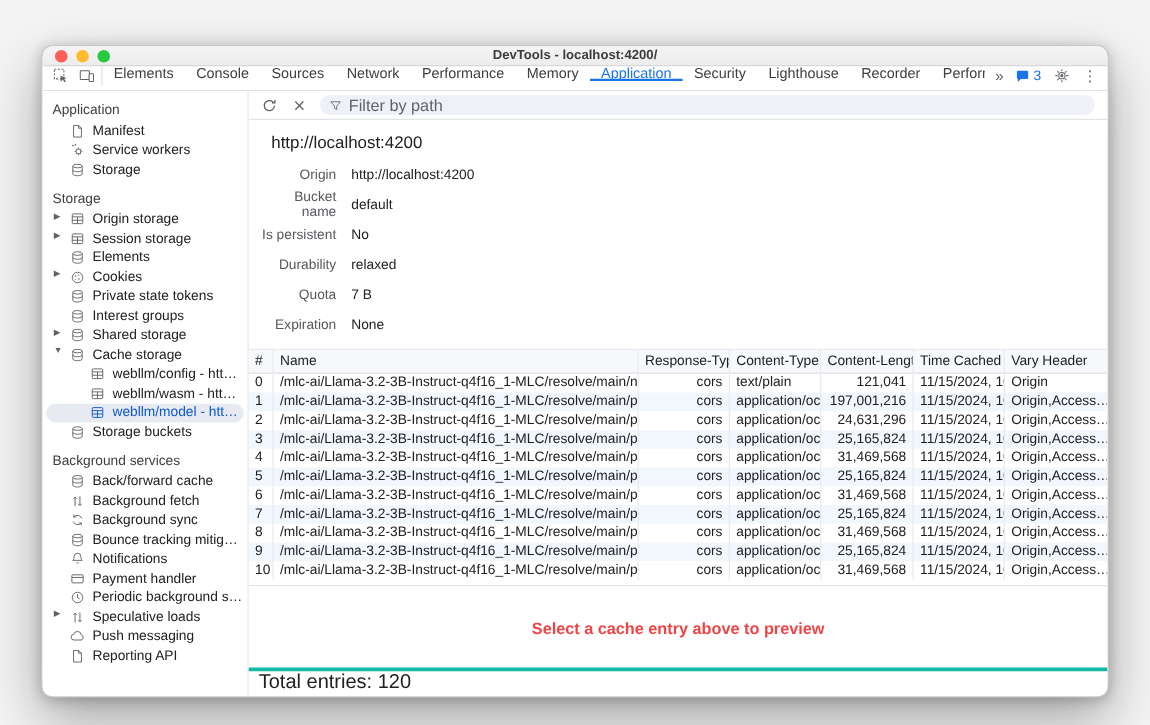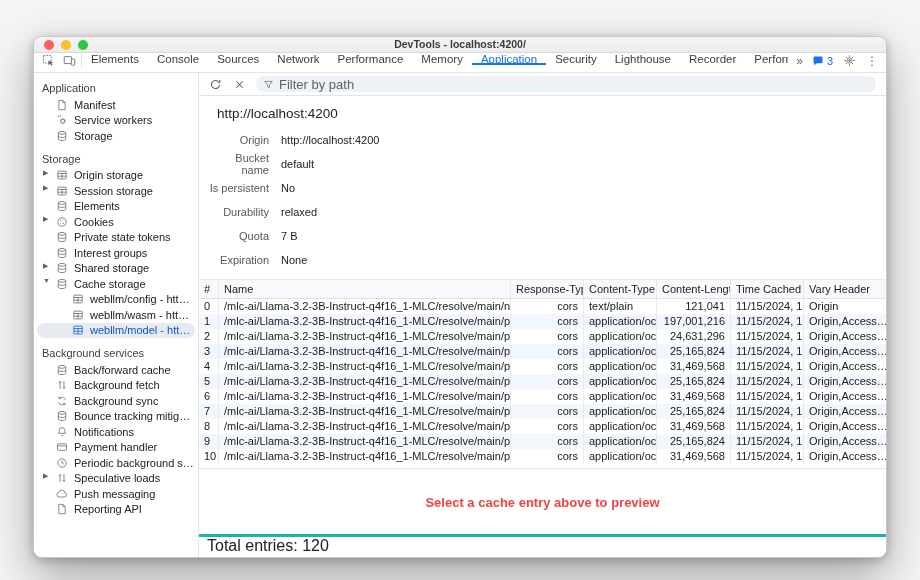--- a/index.html
+++ b/index.html
@@ -291,20 +291,30 @@
         </div>
         <div class="sitem child selected">
           <span class="sicon">
             <svg viewBox="0 0 16 16" fill="none" stroke="currentColor">
               <rect x="2.4" y="2.8" width="11.2" height="10.4" rx="1"></rect>
               <path d="M2.4 6h11.2M8 6v7.2M2.4 9.6h11.2"></path>
             </svg>
           </span>
           <span class="slabel">webllm/model - http://loc…</span>
         </div>
+        <div class="sitem">
+          <span class="sicon">
+            <svg viewBox="0 0 16 16" fill="none" stroke="currentColor">
+              <ellipse cx="8" cy="3.8" rx="5" ry="1.9"></ellipse>
+              <path d="M3 3.8v8.4c0 1 2.2 1.9 5 1.9s5-.9 5-1.9V3.8"></path>
+              <path d="M3 8c0 1 2.2 1.9 5 1.9S13 9 13 8"></path>
+            </svg>
+          </span>
+          <span class="slabel">Storage buckets</span>
+        </div>
         <div class="sec-header">Background services</div>
         <div class="sitem">
           <span class="sicon">
             <svg viewBox="0 0 16 16" fill="none" stroke="currentColor">
               <ellipse cx="8" cy="3.8" rx="5" ry="1.9"></ellipse>
               <path d="M3 3.8v8.4c0 1 2.2 1.9 5 1.9s5-.9 5-1.9V3.8"></path>
               <path d="M3 8c0 1 2.2 1.9 5 1.9S13 9 13 8"></path>
             </svg>
           </span>
           <span class="slabel">Back/forward cache</span>

